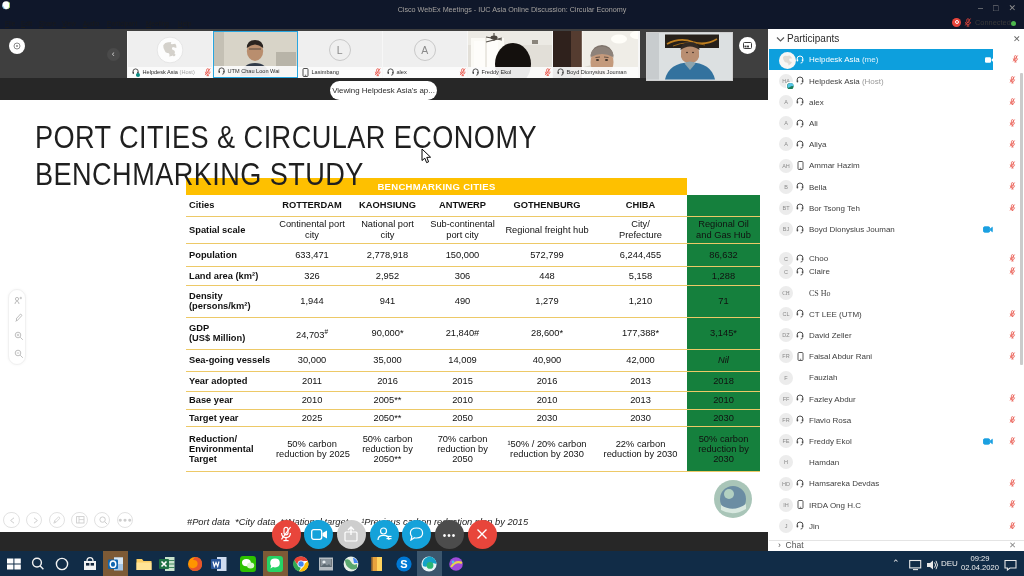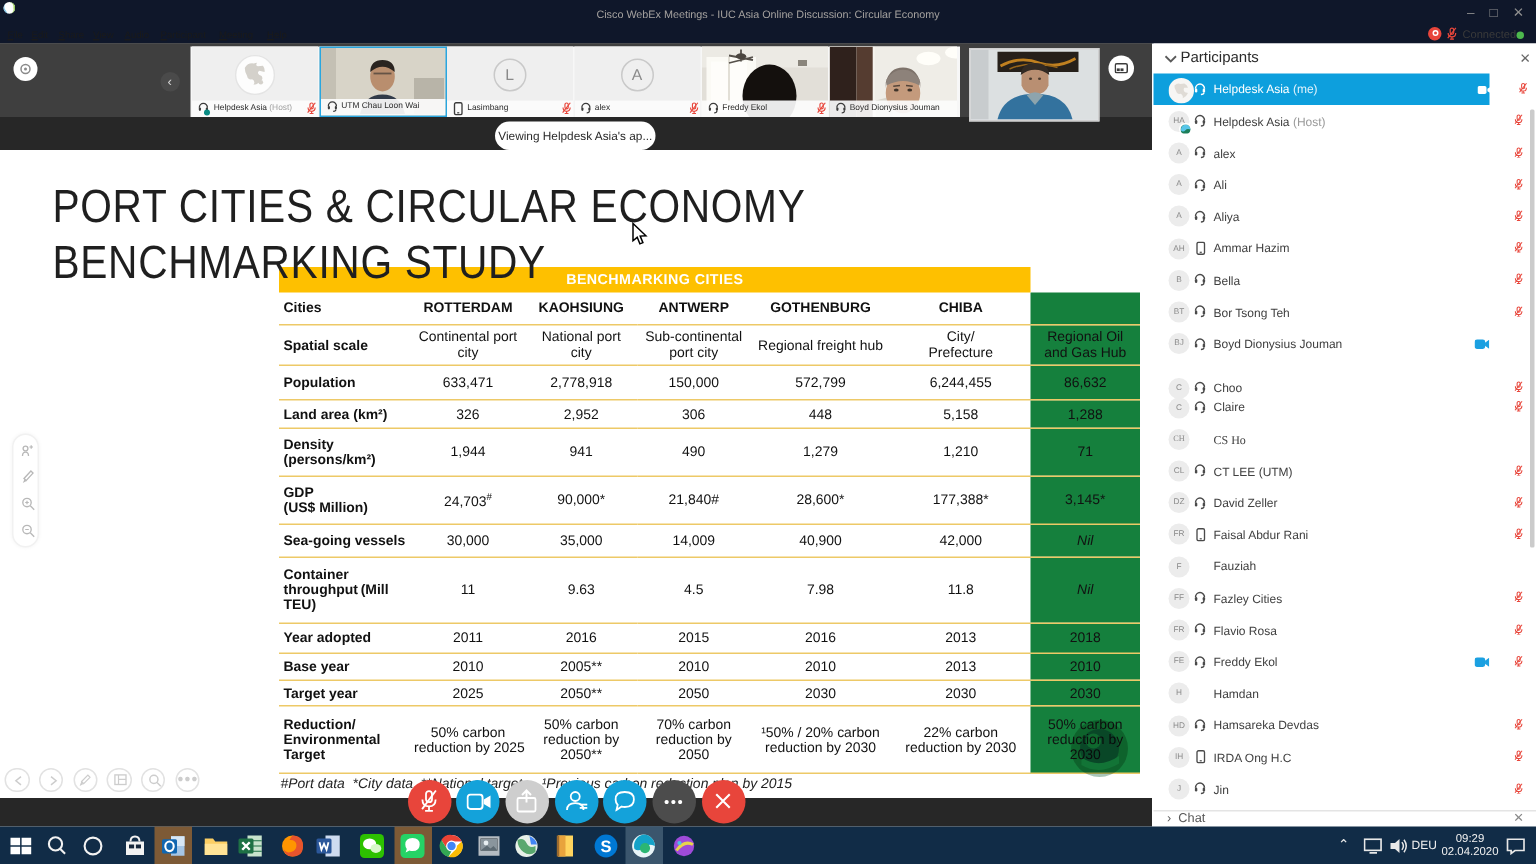--- a/index.html
+++ b/index.html
@@ -315,29 +315,20 @@
           </tr>
           <tr style="height:21.8px">
             <td class="lab">Sea-going vessels</td>
             <td>30,000</td>
             <td>35,000</td>
             <td>14,009</td>
             <td>40,900</td>
             <td>42,000</td>
             <td class="pg"><i>Nil</i></td>
           </tr>
-          <tr style="height:44px">
-            <td class="lab">Container<br>throughput (Mill<br>TEU)</td>
-            <td>11</td>
-            <td>9.63</td>
-            <td>4.5</td>
-            <td>7.98</td>
-            <td>11.8</td>
-            <td class="pg"><i>Nil</i></td>
-          </tr>
           <tr style="height:20.4px">
             <td class="lab">Year adopted</td>
             <td>2011</td>
             <td>2016</td>
             <td>2015</td>
             <td>2016</td>
             <td>2013</td>
             <td class="pg">2018</td>
           </tr>
           <tr style="height:17.7px">
@@ -737,21 +728,21 @@
       <div class="nm" style="color:#404040">Fauziah</div>
     </div>
 <div class="prow" style="top:359.2px;">
       <div class="av">FF</div>
       <svg class="abs" style="left:27px;top:6px" width="8.0" height="9.0" viewBox="0 0 8 9">
 <path d="M1 4.2 A3 3.2 0 0 1 7 4.2" fill="none" stroke="#4a4a4a" stroke-width="1"></path>
 <rect x="0.6" y="4.0" width="1.6" height="2.6" rx="0.8" fill="#4a4a4a"></rect>
 <rect x="5.8" y="4.0" width="1.6" height="2.6" rx="0.8" fill="#4a4a4a"></rect>
 <path d="M6.6 6.6 Q6.6 8 4.6 8" fill="none" stroke="#4a4a4a" stroke-width="0.9"></path>
 </svg>
-      <div class="nm" style="color:#404040">Fazley Cities</div>
+      <div class="nm" style="color:#404040">Fazley Abdur</div>
       <svg class="abs" style="left:239.5px;top:6.2px" width="7.0200000000000005" height="7.800000000000001" viewBox="0 0 9 10">
 <rect x="3.1" y="0.8" width="2.6" height="4.6" rx="1.3" fill="none" stroke="#e8473c" stroke-width="0.9"></rect>
 <path d="M1.6 4.4 Q1.6 7.3 4.4 7.3 Q7.2 7.3 7.2 4.4" fill="none" stroke="#e8473c" stroke-width="0.9"></path>
 <line x1="4.4" y1="7.3" x2="4.4" y2="9" stroke="#e8473c" stroke-width="0.9"></line>
 <line x1="2.9" y1="9" x2="5.9" y2="9" stroke="#e8473c" stroke-width="0.9"></line>
 <line x1="7.3" y1="0.6" x2="1.3" y2="8.3" stroke="#e8473c" stroke-width="0.9"></line>
 </svg>
     </div>
 <div class="prow" style="top:380.4px;">
       <div class="av">FR</div>

